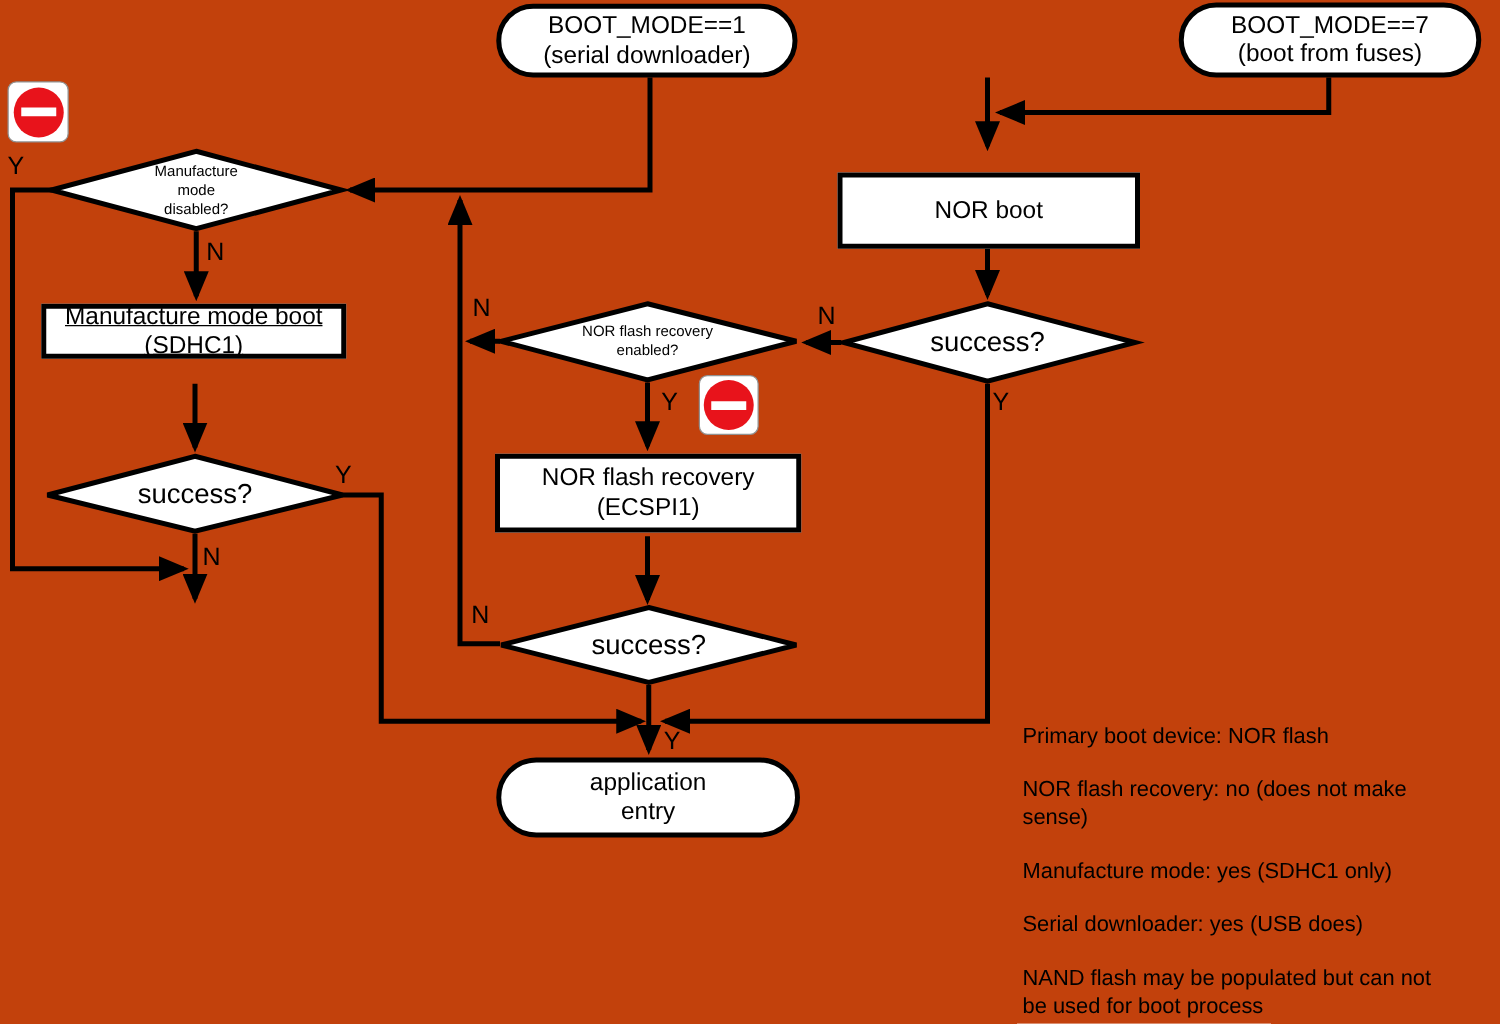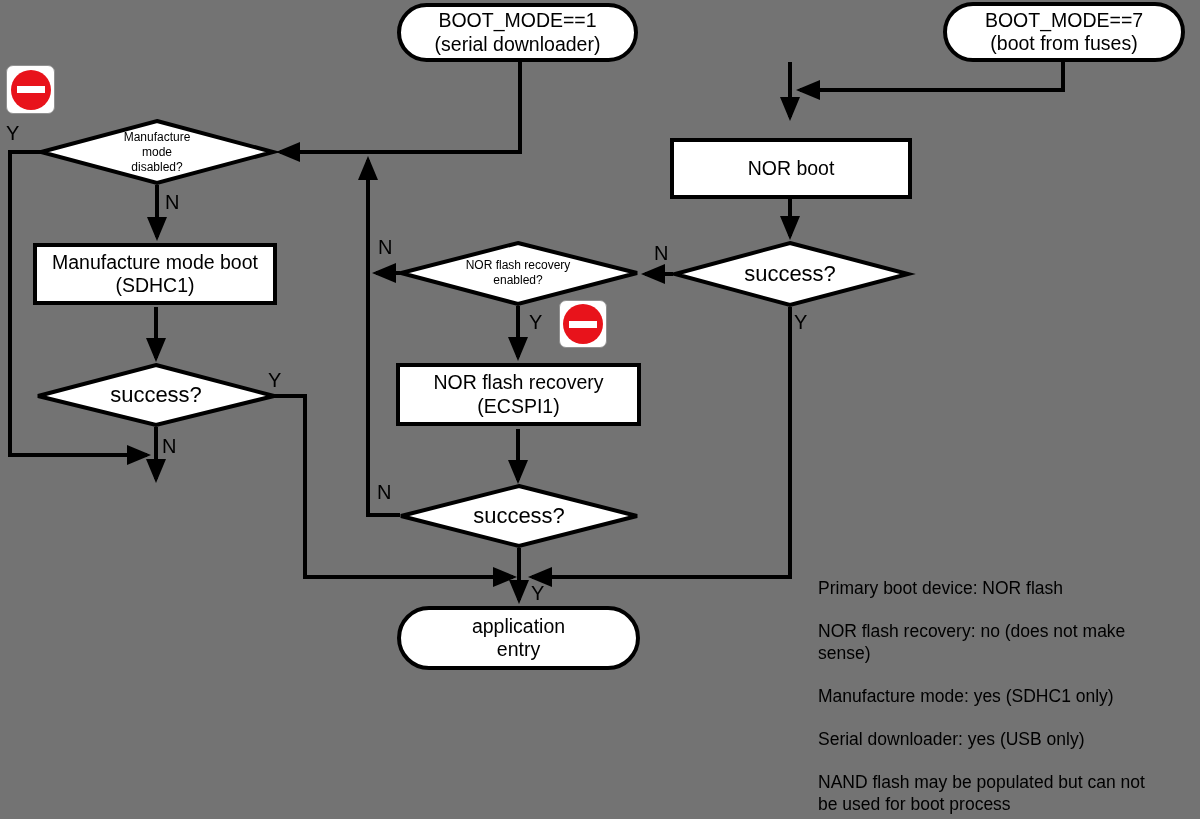--- a/index.html
+++ b/index.html
@@ -1,17 +1,17 @@
 <!DOCTYPE html>
 <html><head>
 <meta charset="utf-8">
 <style>
   html, body { margin:0; padding:0; background:#fff; }
   .stage {
-    position:relative; width:1200px; height:819px; background:#737373;
+    position:relative; width:1200px; height:819px; background:#c2410c;
     font-family:"Liberation Sans","DejaVu Sans",sans-serif; color:#000;
     overflow:hidden;
   }
   .stage svg.wires { position:absolute; left:0; top:0; }
   .node {
     position:absolute; box-sizing:border-box; border:4px solid #000; background:#fff;
     display:flex; align-items:center; justify-content:center;
     text-align:center; white-space:pre-line; font-size:19.5px; line-height:1.2;
   }
   .terminator { border-radius:32px; }
@@ -73,21 +73,21 @@
       <polygon points="156,365 274,396 156,425 38,396"></polygon>
       <polygon points="519,486 637,516 519,546 401,516"></polygon>
     </g>
   </svg>
 
   <div class="node terminator" style="left:397px; top:3px; width:241px; height:59px;">BOOT_MODE==1
 (serial downloader)</div>
   <div class="node terminator" style="left:943px; top:2px; width:242px; height:60px;">BOOT_MODE==7
 (boot from fuses)</div>
   <div class="node" style="left:670px; top:138px; width:242px; height:61px;">NOR boot</div>
-  <div class="node" style="left:33px; top:243px; width:244px; height:62px;">Manufacture mode boot
+  <div class="node" style="left:33px; top:243px; width:244px; height:44px;text-decoration:underline;">Manufacture mode boot
 (SDHC1)</div>
   <div class="node" style="left:396px; top:363px; width:245px; height:63px;">NOR flash recovery
 (ECSPI1)</div>
   <div class="node terminator" style="left:397px; top:606px; width:243px; height:64px;">application
 entry</div>
 
   <div class="dtext small" style="left:77px; top:124px; width:160px; height:56px;">Manufacture
 mode
 disabled?</div>
   <div class="dtext small" style="left:428px; top:250px; width:180px; height:46px;">NOR flash recovery
@@ -115,17 +115,17 @@
   <div class="noentry" style="left:559px; top:300px; width:48px; height:48px;">
     <span class="circle" style="background-color: rgb(232, 19, 27);">
       <span class="bar"></span>
     </span>
   </div>
 
   <div class="notes">
     <p>Primary boot device: NOR flash</p>
     <p>NOR flash recovery: no (does not make sense)</p>
     <p>Manufacture mode: yes (SDHC1 only)</p>
-    <p>Serial downloader: yes (USB only)</p>
+    <p>Serial downloader: yes (USB does)</p>
     <p>NAND flash may be populated but can not be used for boot process</p>
   </div>
 
 </div>
 
 </body></html>

